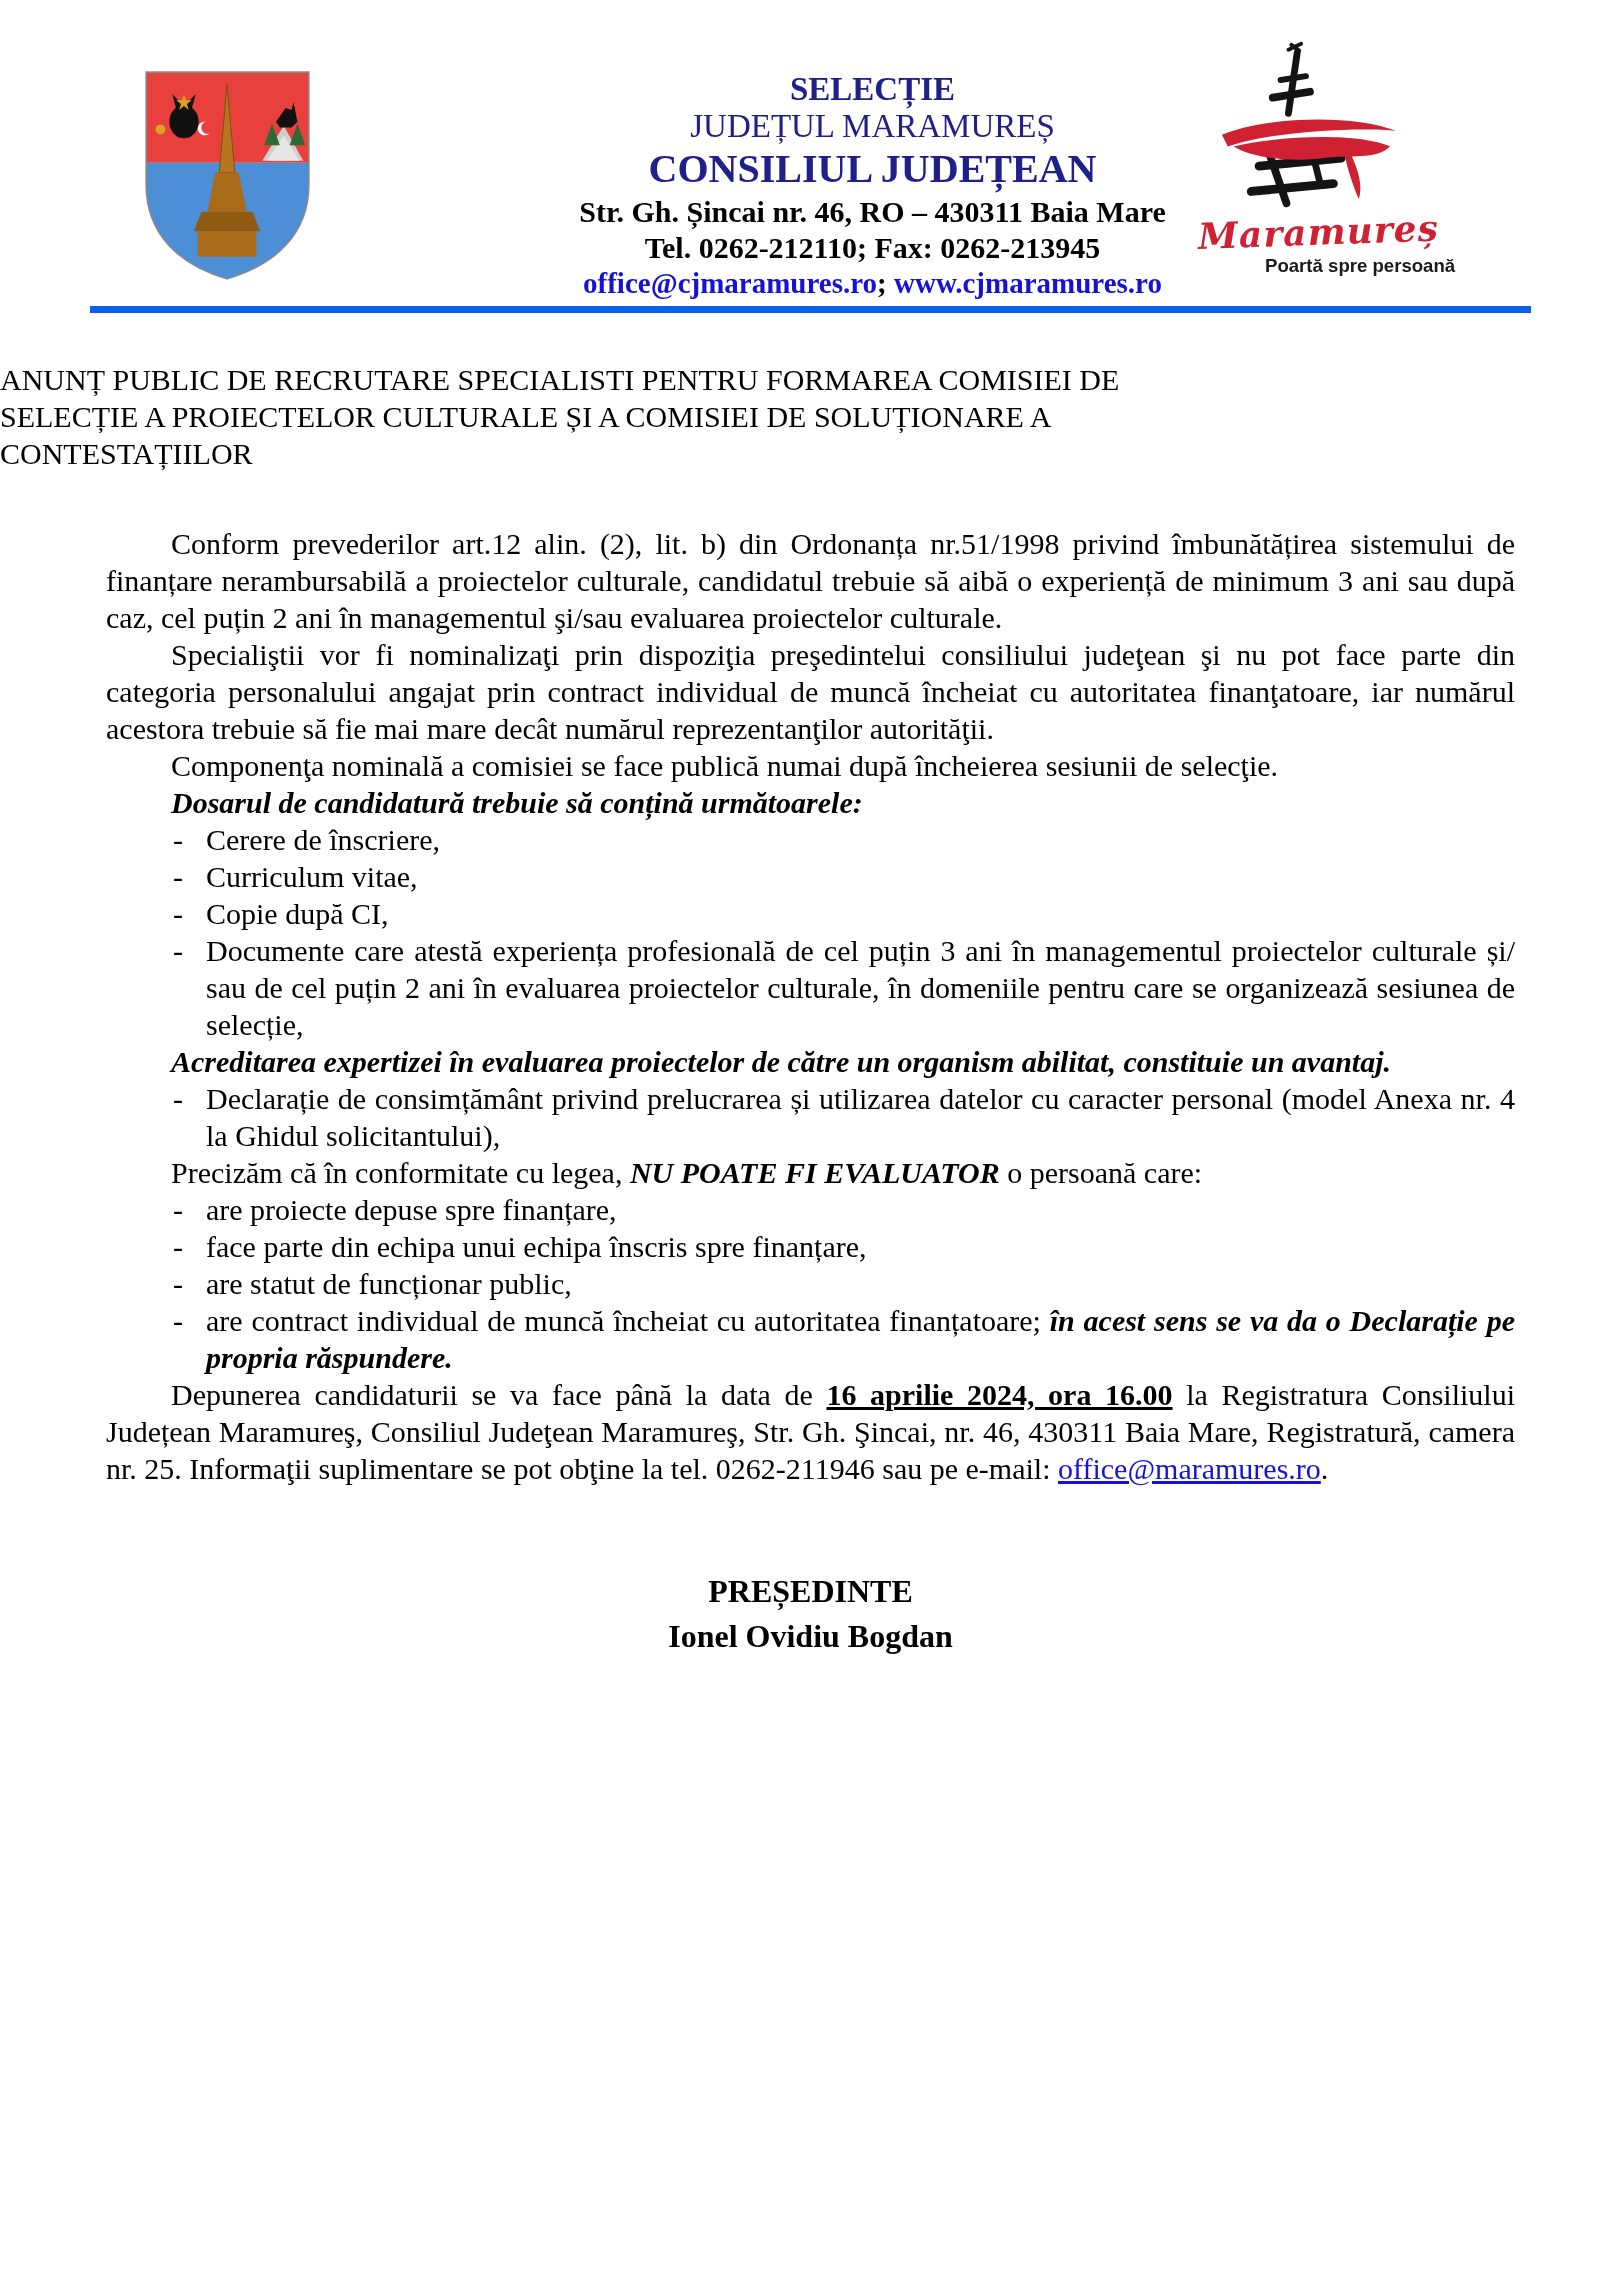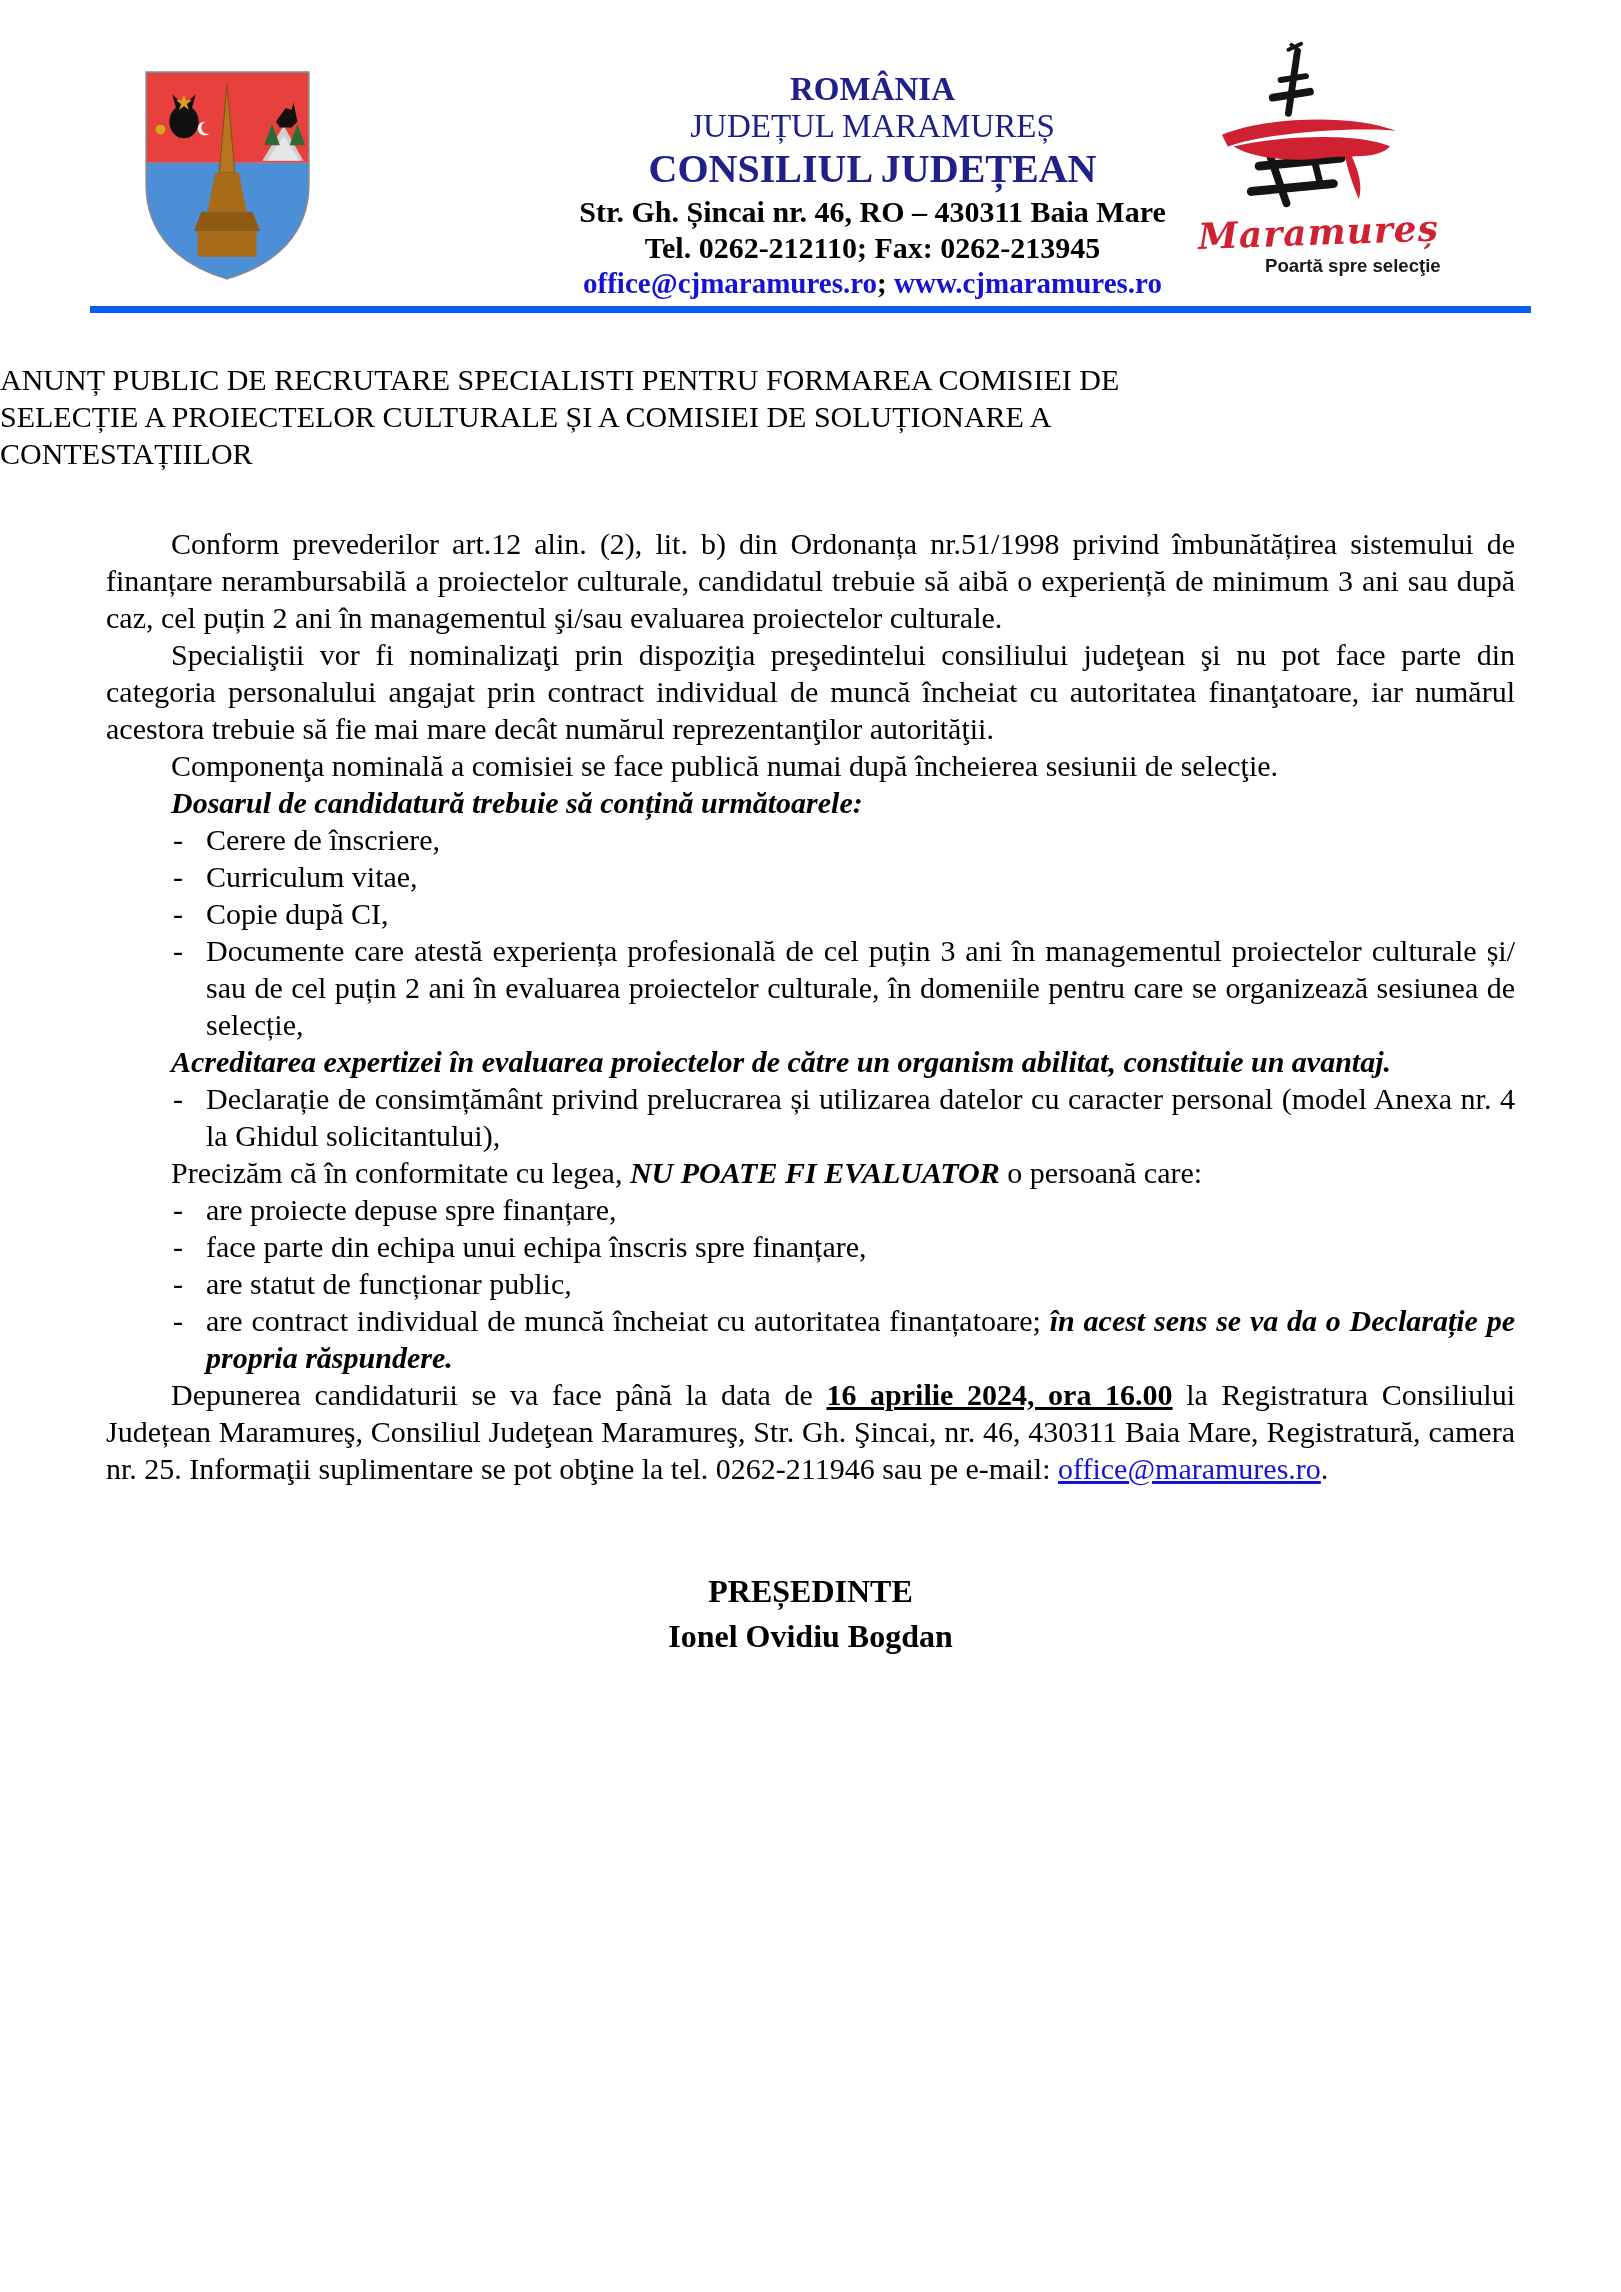--- a/index.html
+++ b/index.html
@@ -98,21 +98,21 @@
           <polygon points="128,98 150,62 170,98" fill="#cfcfcf"></polygon>
           <polygon points="133,98 150,72 166,98" fill="#e6e6e6"></polygon>
           <polygon points="130,82 138,60 146,82" fill="#2e6b34"></polygon>
           <polygon points="156,82 164,60 172,82" fill="#2e6b34"></polygon>
           <polygon points="142,58 152,44 158,46 160,38 164,58 158,64 146,64" fill="#111"></polygon>
         </g>
       </svg>
     </div>
 
     <div class="head-center">
-      <div class="hc-country">ROMÂNIA</div>
+      <div class="hc-country">SELECȚIE</div>
       <div class="hc-county">JUDEȚUL MARAMUREȘ</div>
       <div class="hc-council">CONSILIUL JUDEȚEAN</div>
       <div class="hc-address">Str. Gh. Șincai nr. 46, RO – 430311 Baia Mare</div>
       <div class="hc-phone">Tel. 0262-212110; Fax: 0262-213945</div>
       <div class="hc-links">
         <a>office@cjmaramures.ro</a><span>; </span><a>www.cjmaramures.ro</a>
       </div>
     </div>
 
     <div class="logo">
@@ -128,21 +128,21 @@
           <path d="M56,132 L140,124" stroke-width="9"></path>
           <path d="M48,158 L132,150" stroke-width="9"></path>
         </g>
         <g fill="#cf2132">
           <path d="M18,100 C60,82 150,78 196,96 C160,92 70,96 24,112 Z"></path>
           <path d="M30,112 C80,100 160,98 190,112 C176,126 150,120 120,124 C88,128 50,124 30,112 Z"></path>
           <path d="M150,120 C158,138 162,152 158,166 C152,152 146,134 144,122 Z"></path>
         </g>
       </svg>
       <div class="logo-brand">Maramureș</div>
-      <div class="logo-tagline">Poartă spre selecţie</div>
+      <div class="logo-tagline">Poartă spre persoană</div>
     </div>
   </div>
 
   <div class="rule"></div>
 
   <div class="doc-title">
     <div>ANUNȚ PUBLIC DE RECRUTARE SPECIALISTI PENTRU FORMAREA COMISIEI DE</div>
     <div>SELECȚIE A PROIECTELOR CULTURALE ȘI A COMISIEI DE SOLUȚIONARE A</div>
     <div>CONTESTAȚIILOR</div>
   </div>

